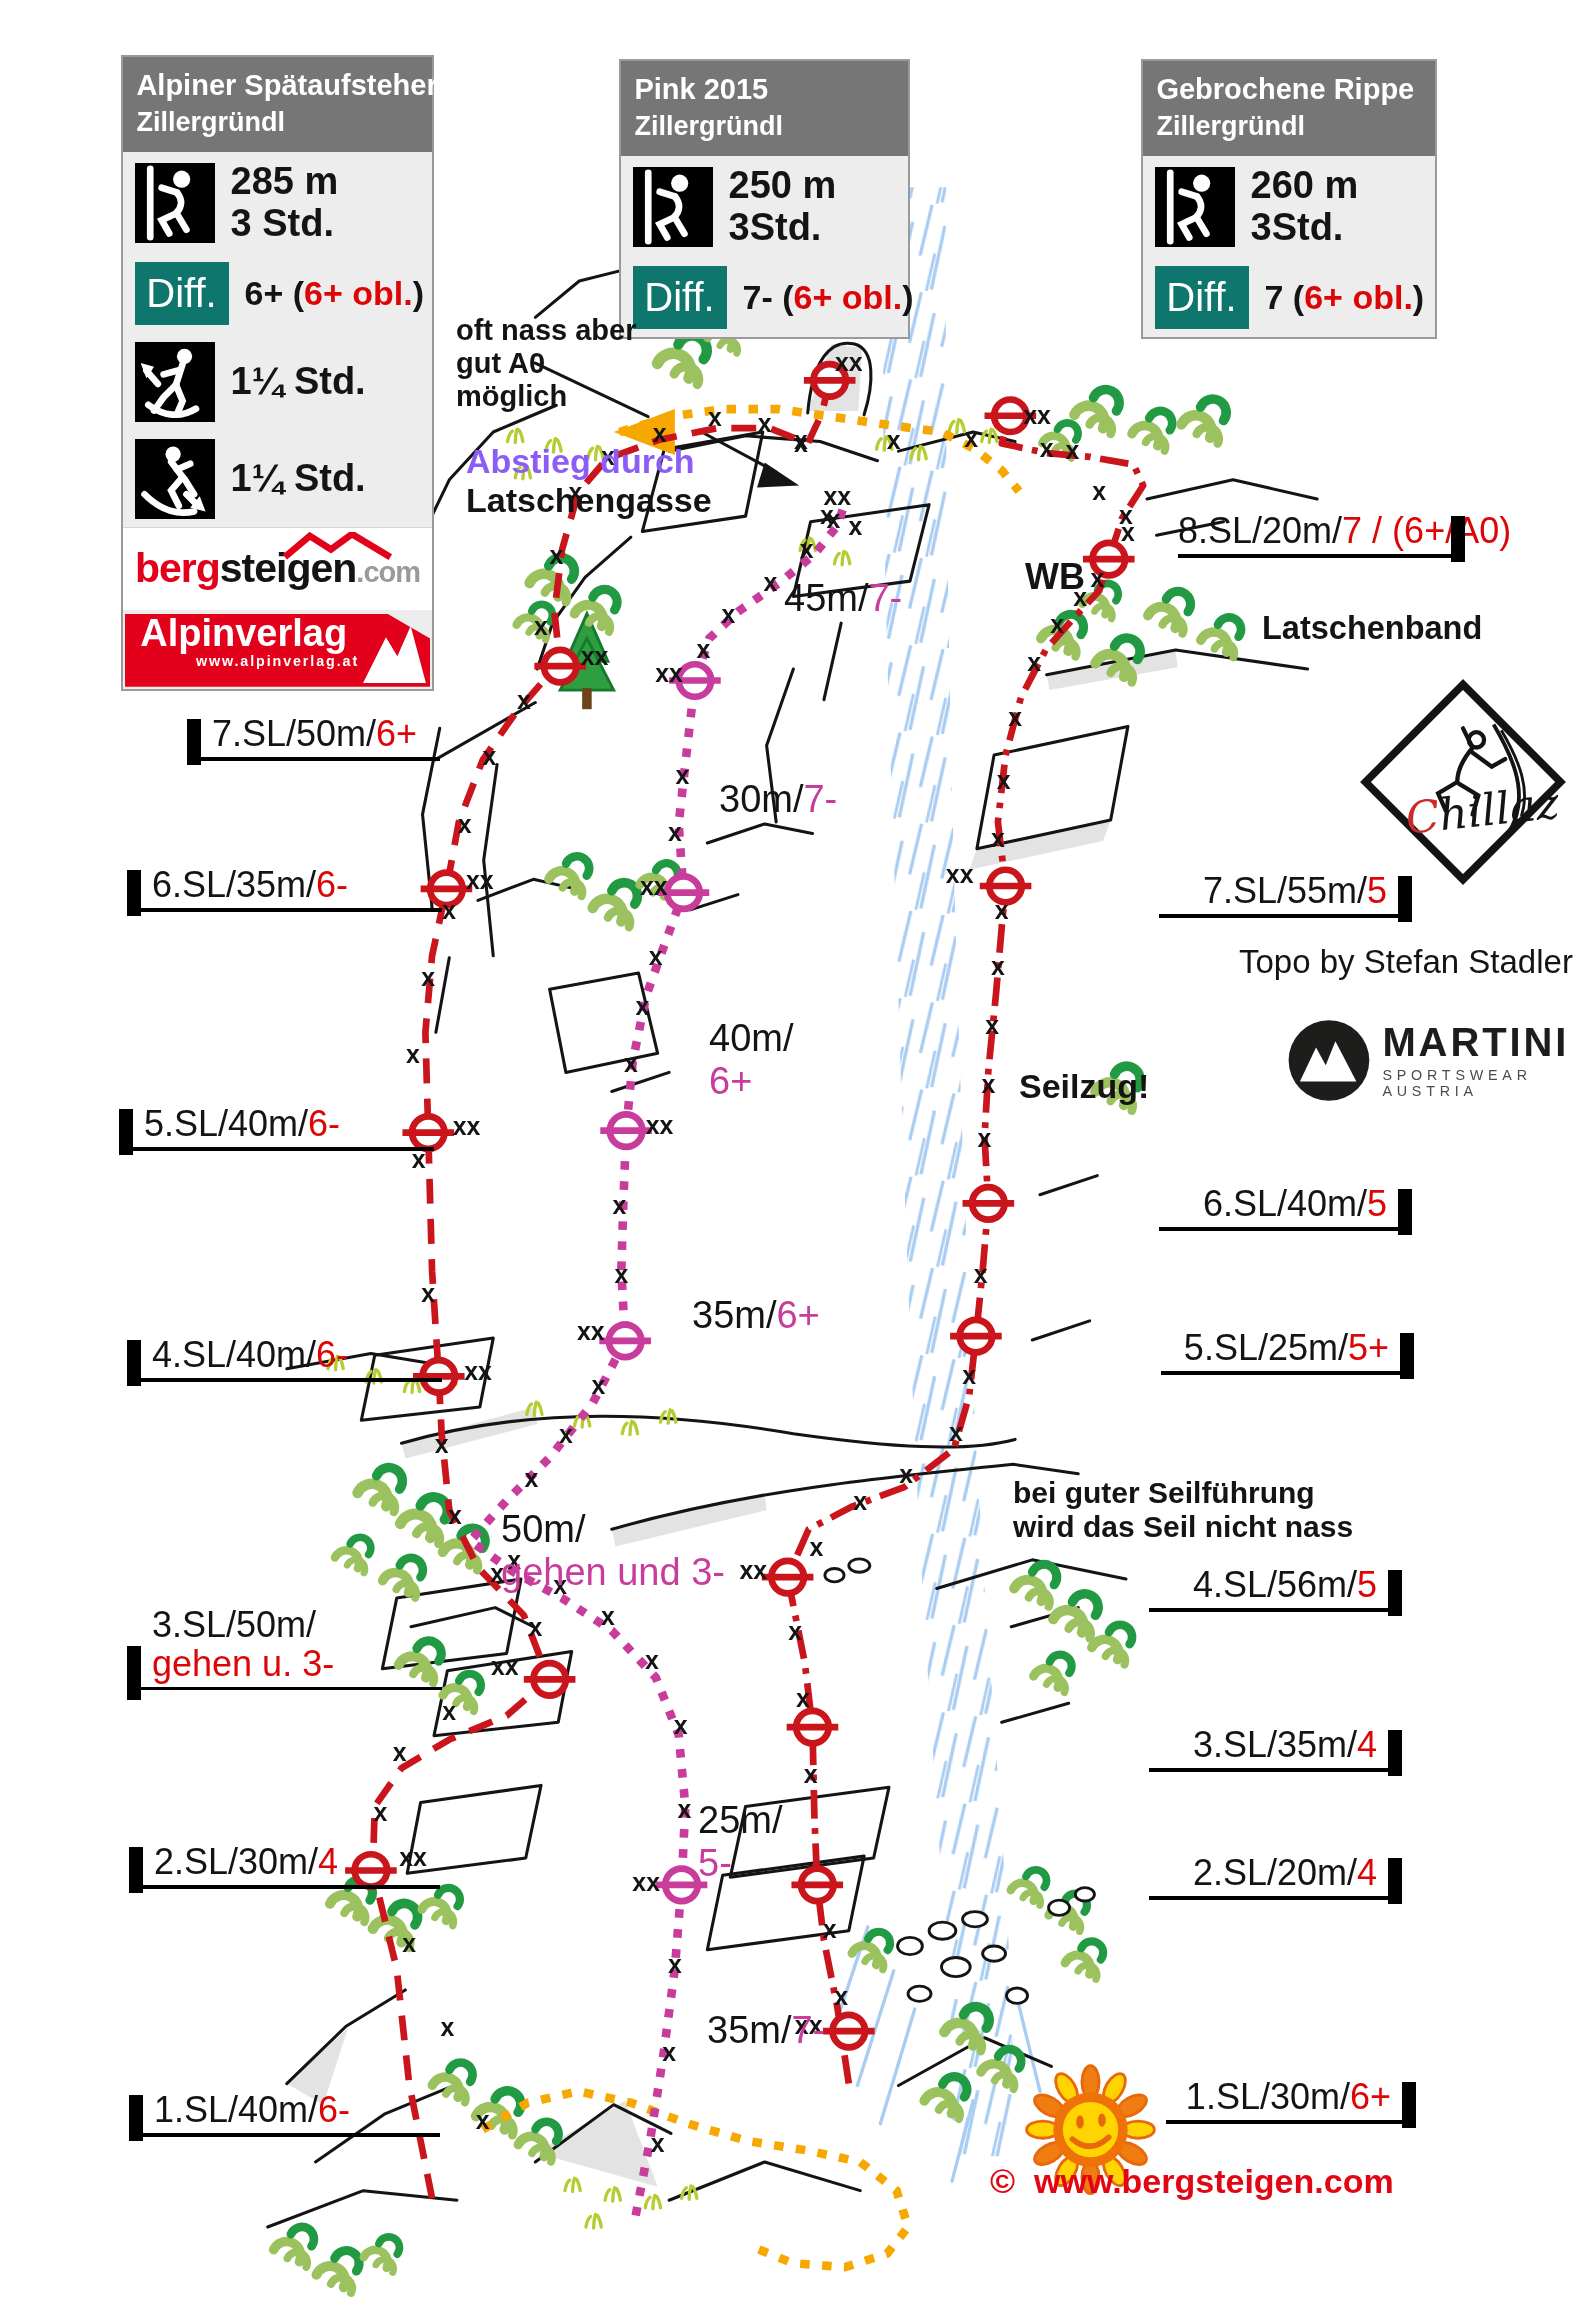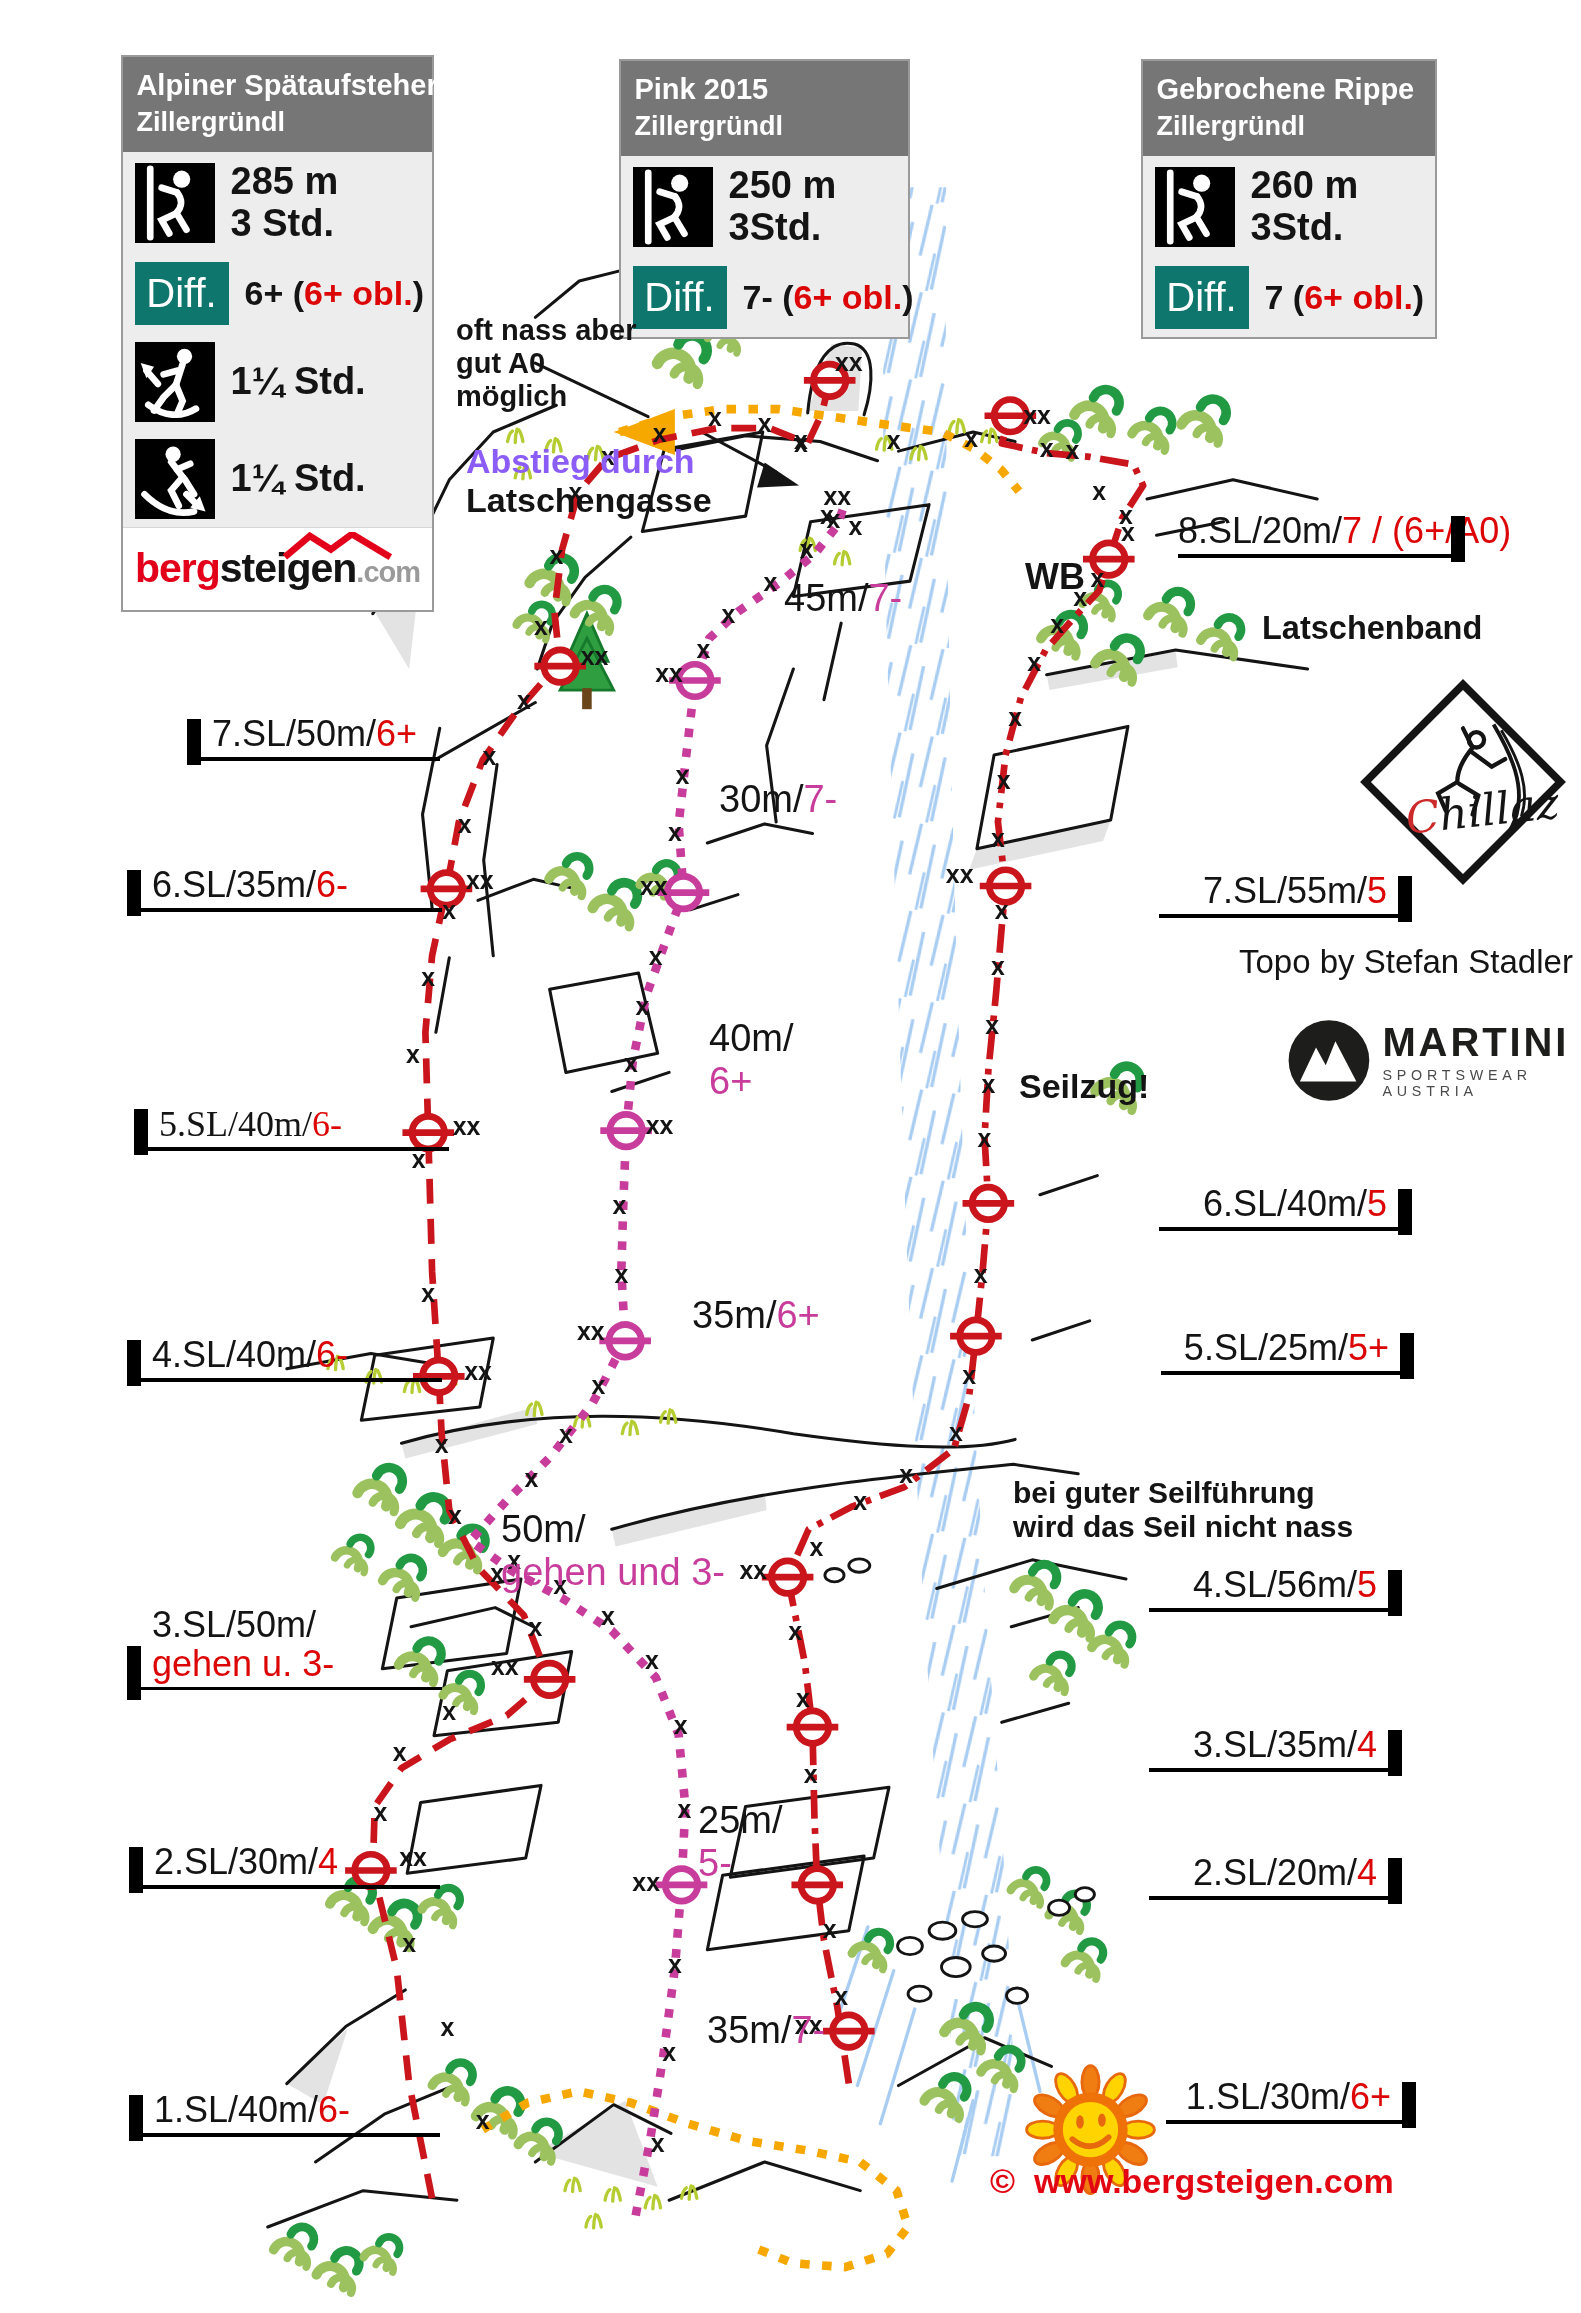--- a/index.html
+++ b/index.html
@@ -495,20 +495,27 @@
           </svg>
       </span>
       <div class="itxt">1¼ Std.</div>
     </div>
     <div class="logo-berg">
       <svg width="115" height="29" viewBox="0 0 120 30">
         <polyline points="2,26 28,4 50,18 72,2 112,26" fill="none" stroke="#e2001a" stroke-width="7"></polyline>
         </svg>
       <div class="lb-text"><span class="lb-red">berg</span><span class="lb-blk">steigen</span><span class="lb-gray">.com</span></div>
     </div>
+    <div class="logo-alpin">
+      <div class="la-name">Alpinverlag</div>
+      <div class="la-url">www.alpinverlag.at</div>
+      <svg width="63" height="59" viewBox="0 0 66 62">
+        <polygon points="0,62 24,14 36,34 50,2 66,62" fill="#fff"></polygon>
+        </svg>
+    </div>
   </div>
 
   <div class="ibox" style="left:619px;top:59px;width:291px">
     <div class="ibox-h">
         <div class="ibox-title">Pink 2015</div>
       <div class="ibox-sub">Zillergründl</div>
       </div>
     <div class="irow">
       <span class="ico">
         <svg width="80" height="80" viewBox="0 0 84 84">
@@ -648,21 +655,21 @@
       <div class="plabel" style="left: 187px; top: 715px; width: 253px;">
         <div class="pbar" style="height: 46px; top: 3.8px; left: 0px;"></div>
         <div class="ptxt" style="margin-left: 25px;"><span>7.SL/50m/</span><span class="red">6+</span></div>
         <div class="pline"></div>
       </div>
       <div class="plabel" style="left: 127px; top: 866px; width: 315px;">
         <div class="pbar" style="height: 46px; top: 3.8px; left: 0px;"></div>
         <div class="ptxt" style="margin-left: 25px;"><span>6.SL/35m/</span><span class="red">6-</span></div>
         <div class="pline"></div>
       </div>
-      <div class="plabel" style="left: 134px; top: 1105px; width: 315px; font-family: Liberation Serif, serif;">
+      <div class="plabel" style="left: 119px; top: 1105px; width: 315px;">
         <div class="pbar" style="height: 46px; top: 3.8px; left: 0px;"></div>
         <div class="ptxt" style="margin-left: 25px;"><span>5.SL/40m/</span><span class="red">6-</span></div>
         <div class="pline"></div>
       </div>
       <div class="plabel" style="left: 127px; top: 1336px; width: 315px;">
         <div class="pbar" style="height: 46px; top: 3.8px; left: 0px;"></div>
         <div class="ptxt" style="margin-left: 25px;"><span>4.SL/40m/</span><span class="red">6-</span></div>
         <div class="pline"></div>
       </div>
       <div class="plabel" style="left: 127px; top: 1606px; width: 315px;">

